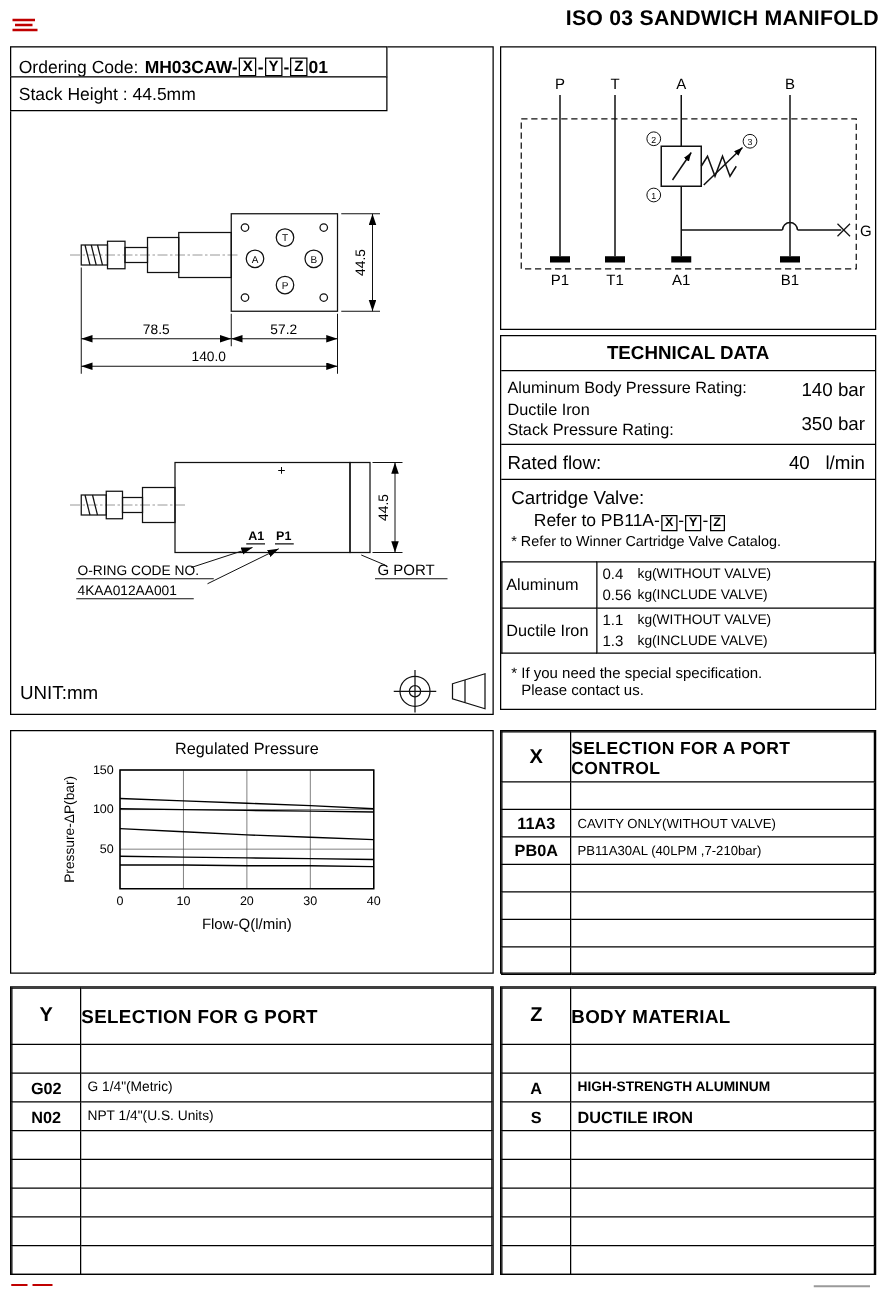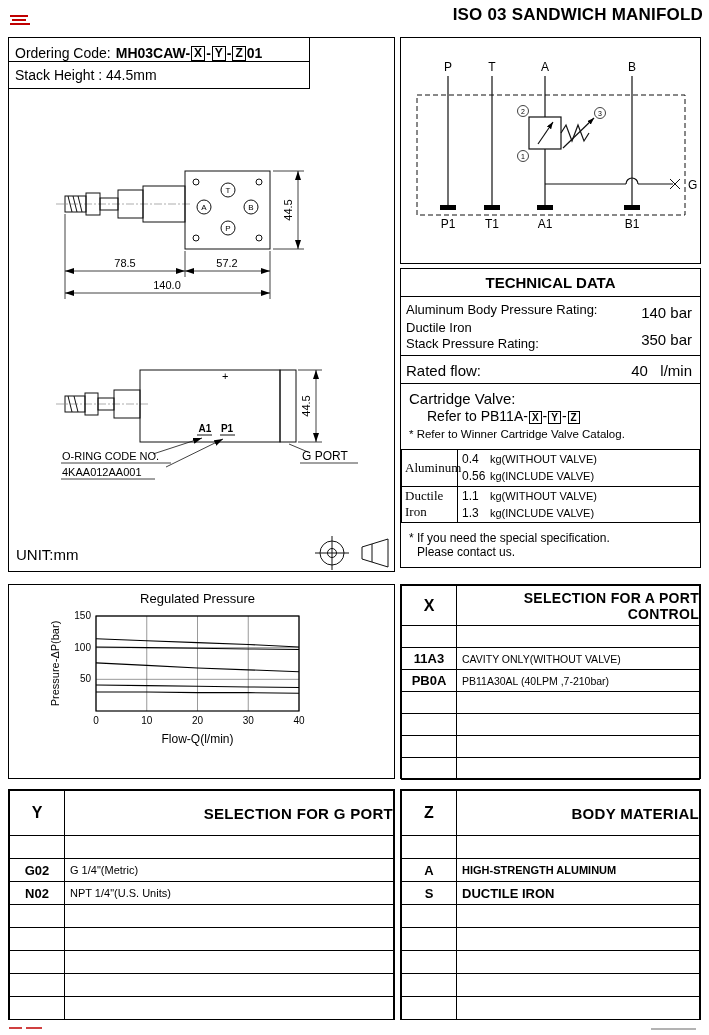--- a/index.html
+++ b/index.html
@@ -29,32 +29,32 @@
   .tech-title { position:absolute; top:5px; left:0; width:100%; text-align:center;
                 font-weight:bold; font-size:15px; }
   .hline { position:absolute; left:0; width:100%; height:1px; background:#000; }
   .t13 { position:absolute; font-size:13px; }
   .t15 { position:absolute; font-size:15px; }
   .t11 { position:absolute; font-size:11.5px; }
   .t12 { position:absolute; font-size:12px; }
   .wtable { position:absolute; left:0; top:180px; width:100%; height:74px;
             border-collapse:collapse; table-layout:fixed; }
   .wtable td { border:1px solid #000; vertical-align:middle; }
-  .wtable .mat { width:56px; font-size:13px; text-align:left; padding-left:3px;font-family:Liberation Serif, serif; }
+  .wtable .mat { width:76px; font-size:13px; text-align:left; padding-left:3px; }
   .wline { display:flex; align-items:center; height:17px; padding-left:4px; }
   .wv { width:28px; font-size:12px; }
   .wu { font-size:11px; }
 
   .chart-box { left:8px; top:584px; width:387px; height:195px; border:1px solid #000; background:#fff; }
 
   .sel-wrap { position:absolute; border:1px solid #000; background:#fff; }
   .sel-table { border-collapse:collapse; width:100%; height:100%; table-layout:fixed; }
   .sel-table td { border:1px solid #000; overflow:hidden; vertical-align:middle; }
   .hk { width:55px; text-align:center; font-weight:bold; font-size:16px; }
-  .ht { text-align:right; font-weight:bold; font-size:14px; letter-spacing:.3px;margin-left:34px; }
+  .ht { text-align:left; font-weight:bold; font-size:14px; letter-spacing:.3px;margin-left:34px; }
   .cc { text-align:center; font-weight:bold; font-size:13px; }
   .cd { padding:0 5px; font-size:10.5px; }
   .tx td { height:22px; } .tx .hrow td { height:40px; }
   .ty td, .tz td { height:23px; } .ty .hrow td, .tz .hrow td { height:45px; }
   .ty .cd { font-size:11px; }
   .tz .cd.b1 { font-weight:bold; font-size:11px; }
   .tz .cd.b2 { font-weight:bold; font-size:13px; }
 </style>
 </head>
 <body>

